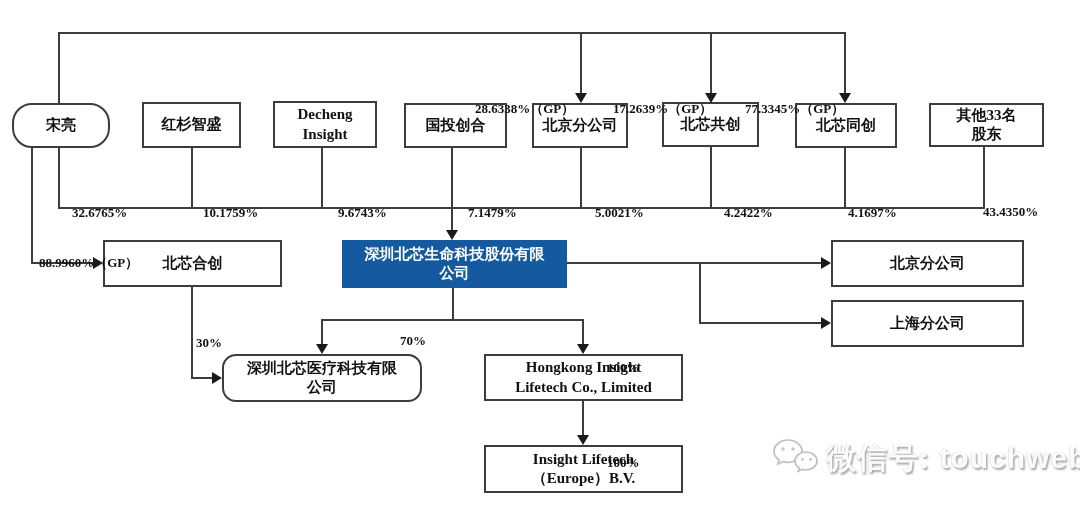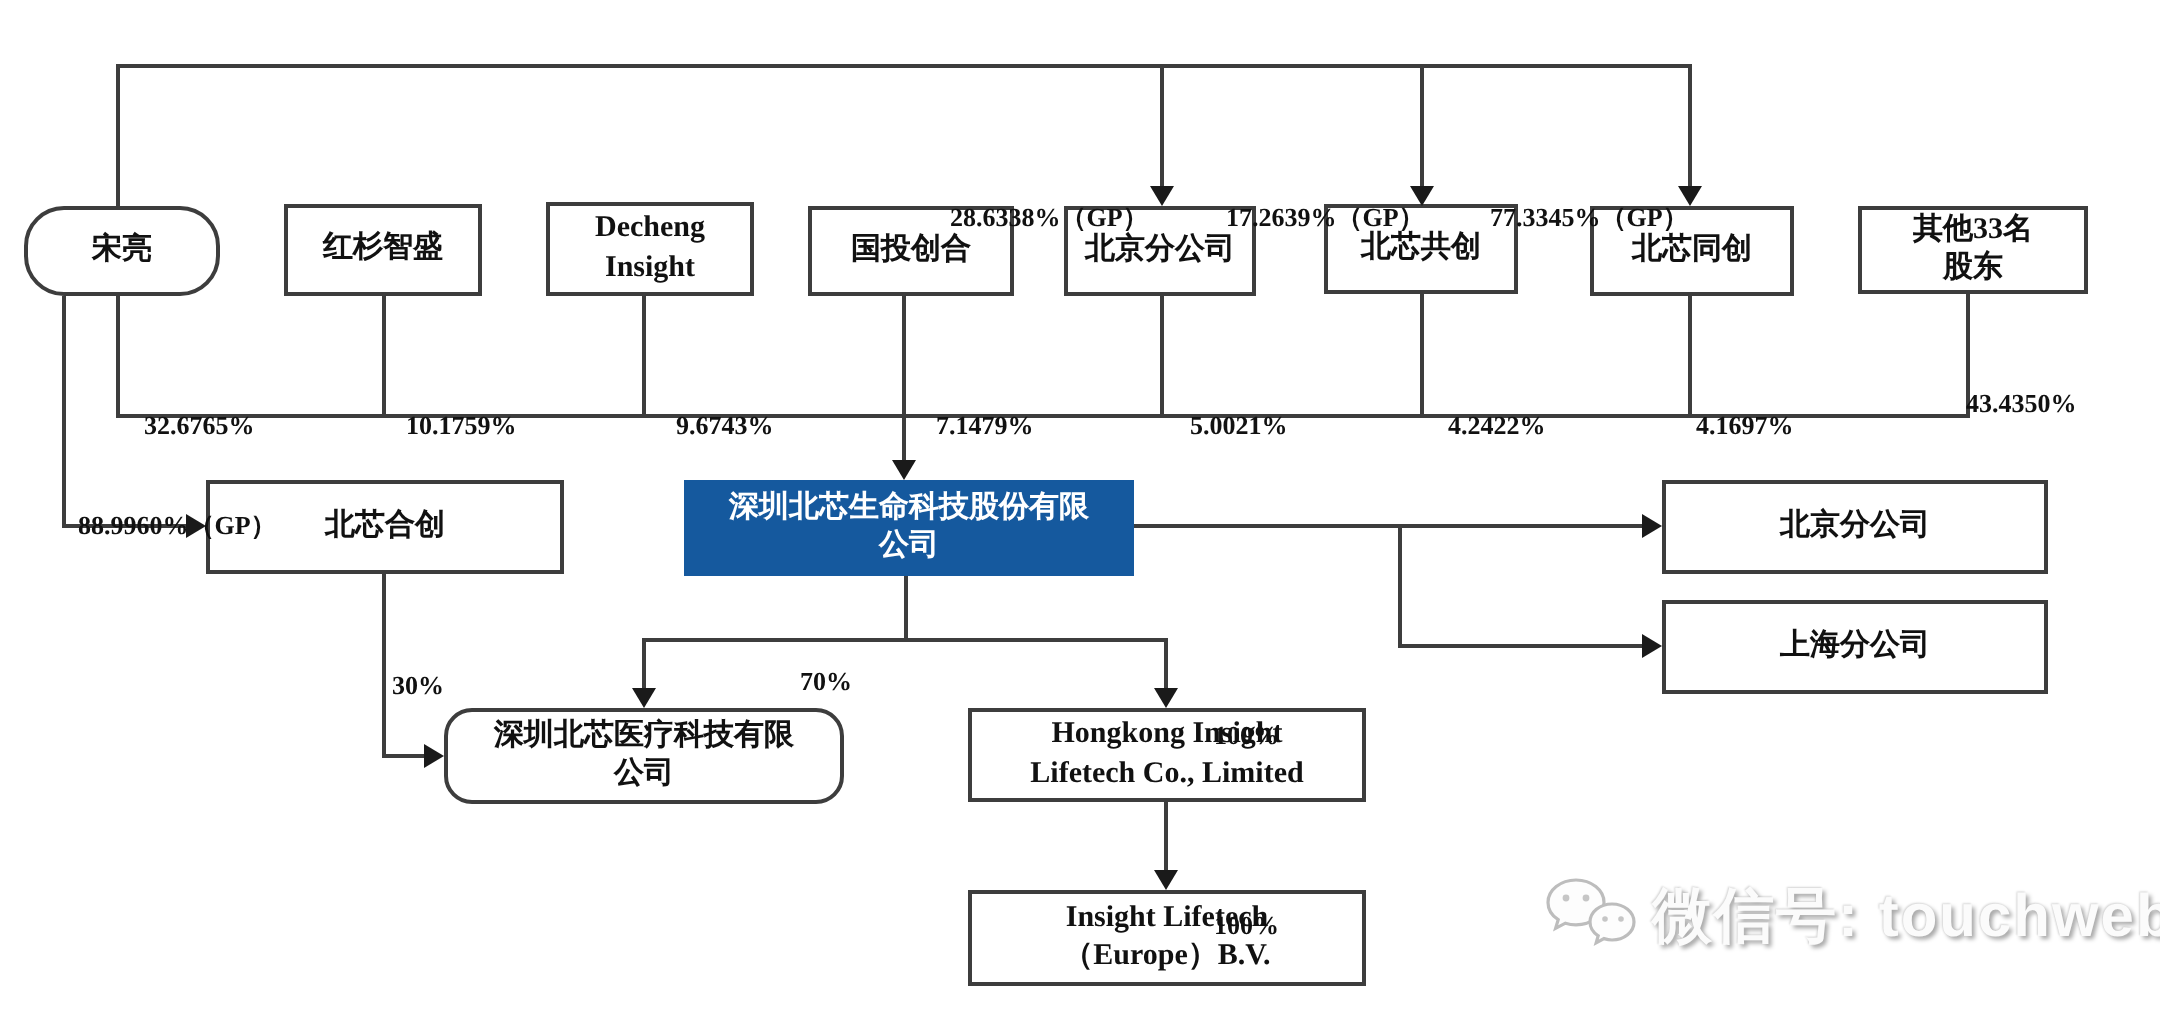--- a/index.html
+++ b/index.html
@@ -115,21 +115,21 @@
   <div class="hline" style="left:58px;top:207px;width:927px;"></div>
   <div class="arrow-down" style="left:446px;top:230px;"></div>
 
   <div class="pct" style="left:72px;top:169px;">32.6765%</div>
   <div class="pct" style="left:203px;top:169px;">10.1759%</div>
   <div class="pct" style="left:338px;top:169px;">9.6743%</div>
   <div class="pct" style="left:468px;top:169px;">7.1479%</div>
   <div class="pct" style="left:595px;top:169px;">5.0021%</div>
   <div class="pct" style="left:724px;top:169px;">4.2422%</div>
   <div class="pct" style="left:848px;top:169px;text-align:right;">4.1697%</div>
-  <div class="pct" style="left:983px;top:158px;">43.4350%</div>
+  <div class="pct" style="left:983px;top:168px;">43.4350%</div>
 
   <div class="vline" style="left:31px;top:148px;height:116px;"></div>
   <div class="hline" style="left:31px;top:262px;width:63px;"></div>
   <div class="arrow-right" style="left:93px;top:257px;"></div>
   <div class="pct" style="left:39px;top:218px;">88.9960%（GP）</div>
   <div class="node" style="left:103px;top:240px;width:179px;height:47px;">北芯合创</div>
 
   <div class="vline" style="left:191px;top:287px;height:92px;"></div>
   <div class="hline" style="left:191px;top:377px;width:22px;"></div>
   <div class="arrow-right" style="left:212px;top:372px;"></div>

